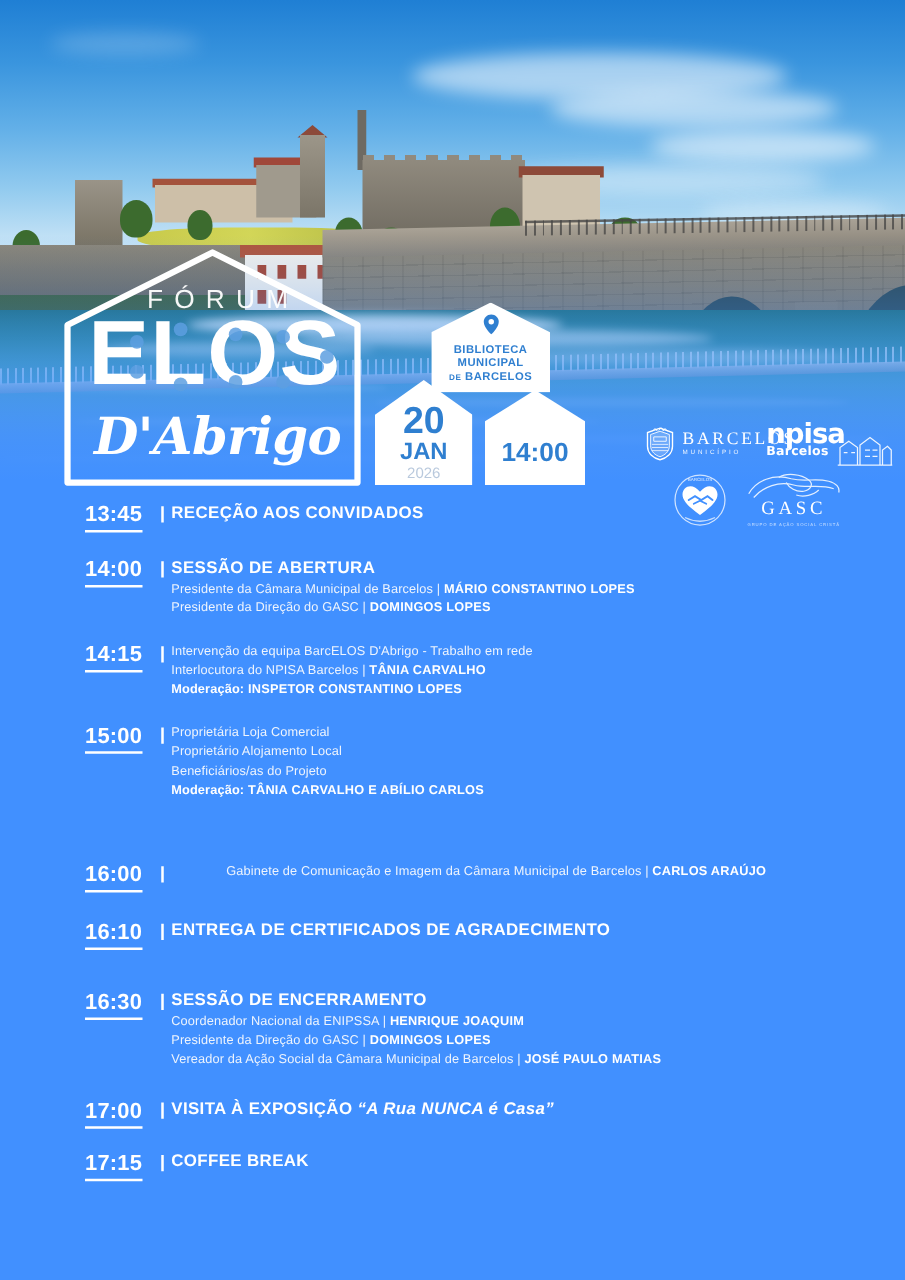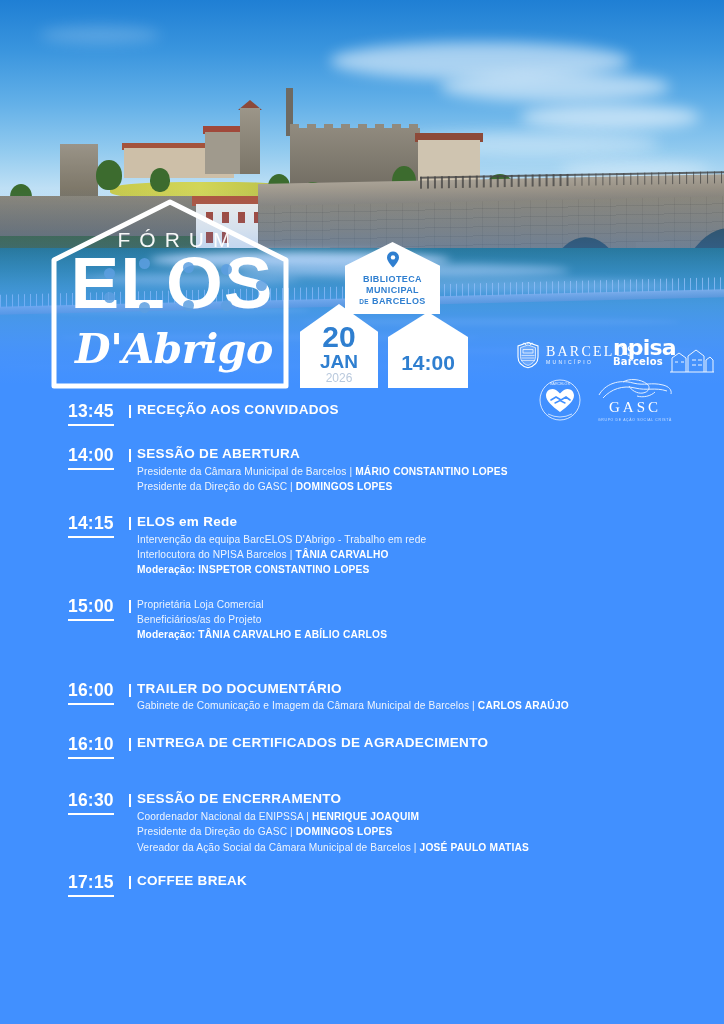--- a/index.html
+++ b/index.html
@@ -673,56 +673,61 @@
         <div class="time-col"><span class="time-lbl">14:00</span><span class="tick" style="left: 61px;"></span></div>
         <div class="body-col">
           <div class="slot-title">SESSÃO DE ABERTURA</div>
           <div class="detail">Presidente da Câmara Municipal de Barcelos | <b>MÁRIO CONSTANTINO LOPES</b></div>
           <div class="detail">Presidente da Direção do GASC | <b>DOMINGOS LOPES</b></div>
         </div>
       </div>
       <div class="slot" style="margin-top: 18px;">
         <div class="time-col"><span class="time-lbl">14:15</span><span class="tick" style="left: 61px;"></span></div>
         <div class="body-col">
-          <div class="slot-title">ELOS em Rede</div>
           <div class="detail">Intervenção da equipa BarcELOS D'Abrigo - Trabalho em rede</div>
           <div class="detail">Interlocutora do NPISA Barcelos | <b>TÂNIA CARVALHO</b></div>
           <div class="detail"><span class="mod">Moderação: </span><b>INSPETOR CONSTANTINO LOPES</b></div>
         </div>
       </div>
       <div class="slot" style="margin-top: 18px;">
         <div class="time-col"><span class="time-lbl">15:00</span><span class="tick" style="left: 61px;"></span></div>
         <div class="body-col">
           <div class="detail">Proprietária Loja Comercial</div>
+          <div class="detail">Proprietário Alojamento Local</div>
           <div class="detail">Beneficiários/as do Projeto</div>
           <div class="detail"><span class="mod">Moderação: </span><b>TÂNIA CARVALHO E ABÍLIO CARLOS</b></div>
         </div>
       </div>
-      <div class="slot" style="margin-top: 36px;">
+      <div class="slot" style="margin-top: 48px; gap: 44px;">
         <div class="time-col"><span class="time-lbl">16:00</span><span class="tick" style="left: 61px;"></span></div>
         <div class="body-col">
-          <div class="slot-title">TRAILER DO DOCUMENTÁRIO</div>
           <div class="detail">Gabinete de Comunicação e Imagem da Câmara Municipal de Barcelos | <b>CARLOS ARAÚJO</b></div>
         </div>
       </div>
       <div class="slot" style="margin-top: 20px;">
         <div class="time-col"><span class="time-lbl">16:10</span><span class="tick" style="left: 61px;"></span></div>
         <div class="body-col">
           <div class="slot-title">ENTREGA DE CERTIFICADOS DE AGRADECIMENTO</div>
         </div>
       </div>
       <div class="slot" style="margin-top: 30px;">
         <div class="time-col"><span class="time-lbl">16:30</span><span class="tick" style="left: 61px;"></span></div>
         <div class="body-col">
           <div class="slot-title">SESSÃO DE ENCERRAMENTO</div>
           <div class="detail">Coordenador Nacional da ENIPSSA | <b>HENRIQUE JOAQUIM</b></div>
           <div class="detail">Presidente da Direção do GASC | <b>DOMINGOS LOPES</b></div>
           <div class="detail">Vereador da Ação Social da Câmara Municipal de Barcelos | <b>JOSÉ PAULO MATIAS</b></div>
         </div>
       </div>
+      <div class="slot" style="margin-top: 22px;">
+        <div class="time-col"><span class="time-lbl">17:00</span><span class="tick" style="left: 61px;"></span></div>
+        <div class="body-col">
+          <div class="slot-title">VISITA À EXPOSIÇÃO <span class="ital">“A Rua NUNCA é Casa”</span></div>
+        </div>
+      </div>
       <div class="slot" style="margin-top: 16px;">
         <div class="time-col"><span class="time-lbl">17:15</span><span class="tick" style="left: 61px;"></span></div>
         <div class="body-col">
           <div class="slot-title">COFFEE BREAK</div>
         </div>
       </div>
     </div>
 
 </div>
 

